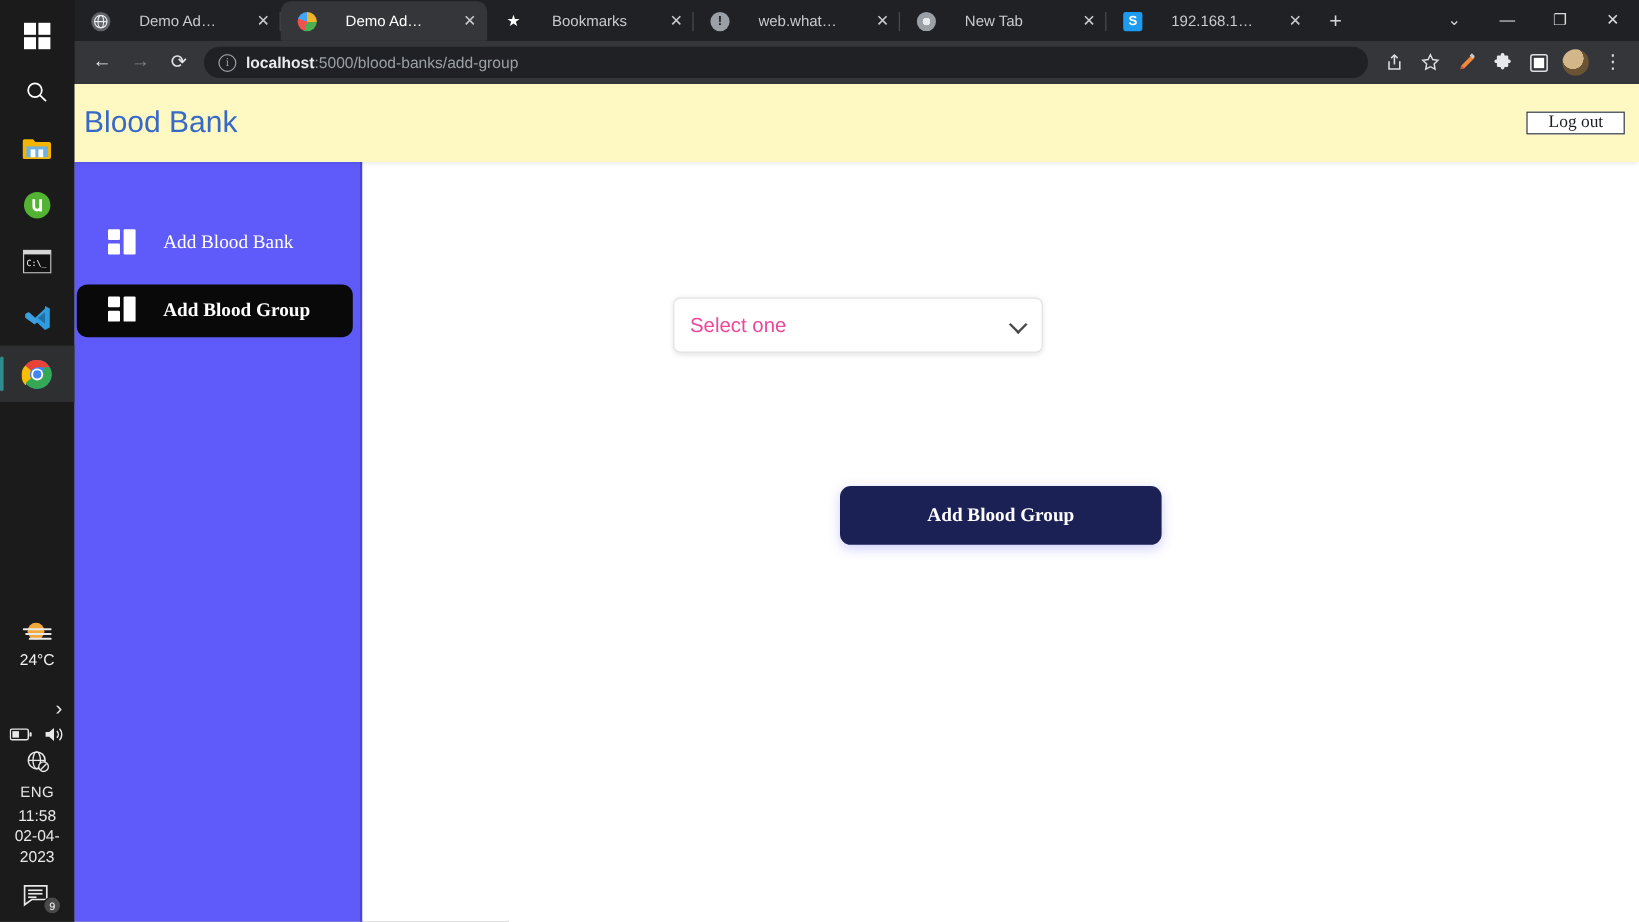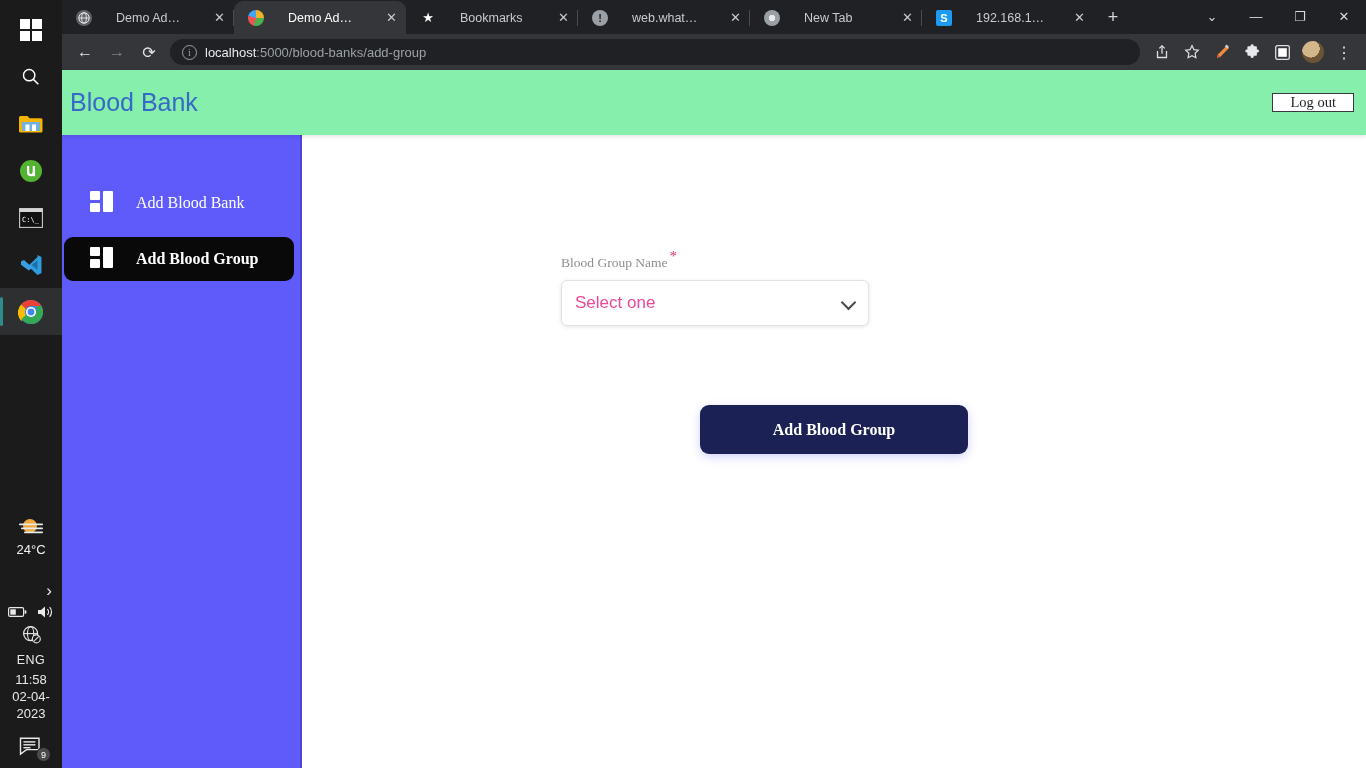--- a/index.html
+++ b/index.html
@@ -136,42 +136,42 @@
     display: flex; align-items: center; gap: 8px;
     padding: 0 12px;
   }
   #omnibox .info-icon {
     width: 15px; height: 15px; border-radius: 50%;
     border: 1.2px solid #9aa0a6; color: #9aa0a6;
     font-size: 10px; display: flex; align-items: center; justify-content: center;
     font-family: "Liberation Serif", serif; flex: 0 0 auto;
   }
   #url-text { font-size: 13px; color: #9aa0a6; white-space: nowrap; }
-  #url-text b { color: #e8eaed; font-weight: normal; }
+  #url-text b { color: #e8eaed; font-weight: bold; }
   .tb-right { display: flex; align-items: center; gap: 2px; }
   .tb-btn {
     width: 28px; height: 28px;
     display: flex; align-items: center; justify-content: center;
     color: #dcdee1; font-size: 14px;
   }
   .avatar-btn {
     width: 22px; height: 22px; border-radius: 50%; margin: 0 4px;
     background: radial-gradient(circle at 40% 35%, #d3b78a 0 45%, #6b5434 46% 100%);
     flex: 0 0 auto;
   }
 
   
   #page {
     position: absolute; left: 0; top: 70px;
     width: 1304px; height: 698px; background: #ffffff;
   }
   #app-header {
     position: absolute; left: 0; top: 0;
     width: 1304px; height: 65px;
-    background: #86efac;
+    background: #fef9c3;
     box-shadow: 0 2px 4px rgba(0,0,0,.10);
     display: flex; align-items: center;
     z-index: 5;
   }
   #brand {
     width: 240px; flex: 0 0 auto;
     padding-left: 8px;
     font-size: 25px; color: #3769c8;
     font-family: "Liberation Sans", sans-serif;
   }
@@ -525,23 +525,20 @@
         </span>
         <span>Add Blood Group</span>
       </div>
     </div>
 
     <div id="content">
 
       <div id="form-row">
 
         <div class="field">
-          <label class="field-label">
-            <span>Blood Group Name</span><span class="req">*</span>
-          </label>
           <span class="select-wrap">
             <select id="bg-select">
               <option>Select one</option>
             </select>
             <span class="select-chevron"></span>
           </span>
         </div>
 
       </div>
 

